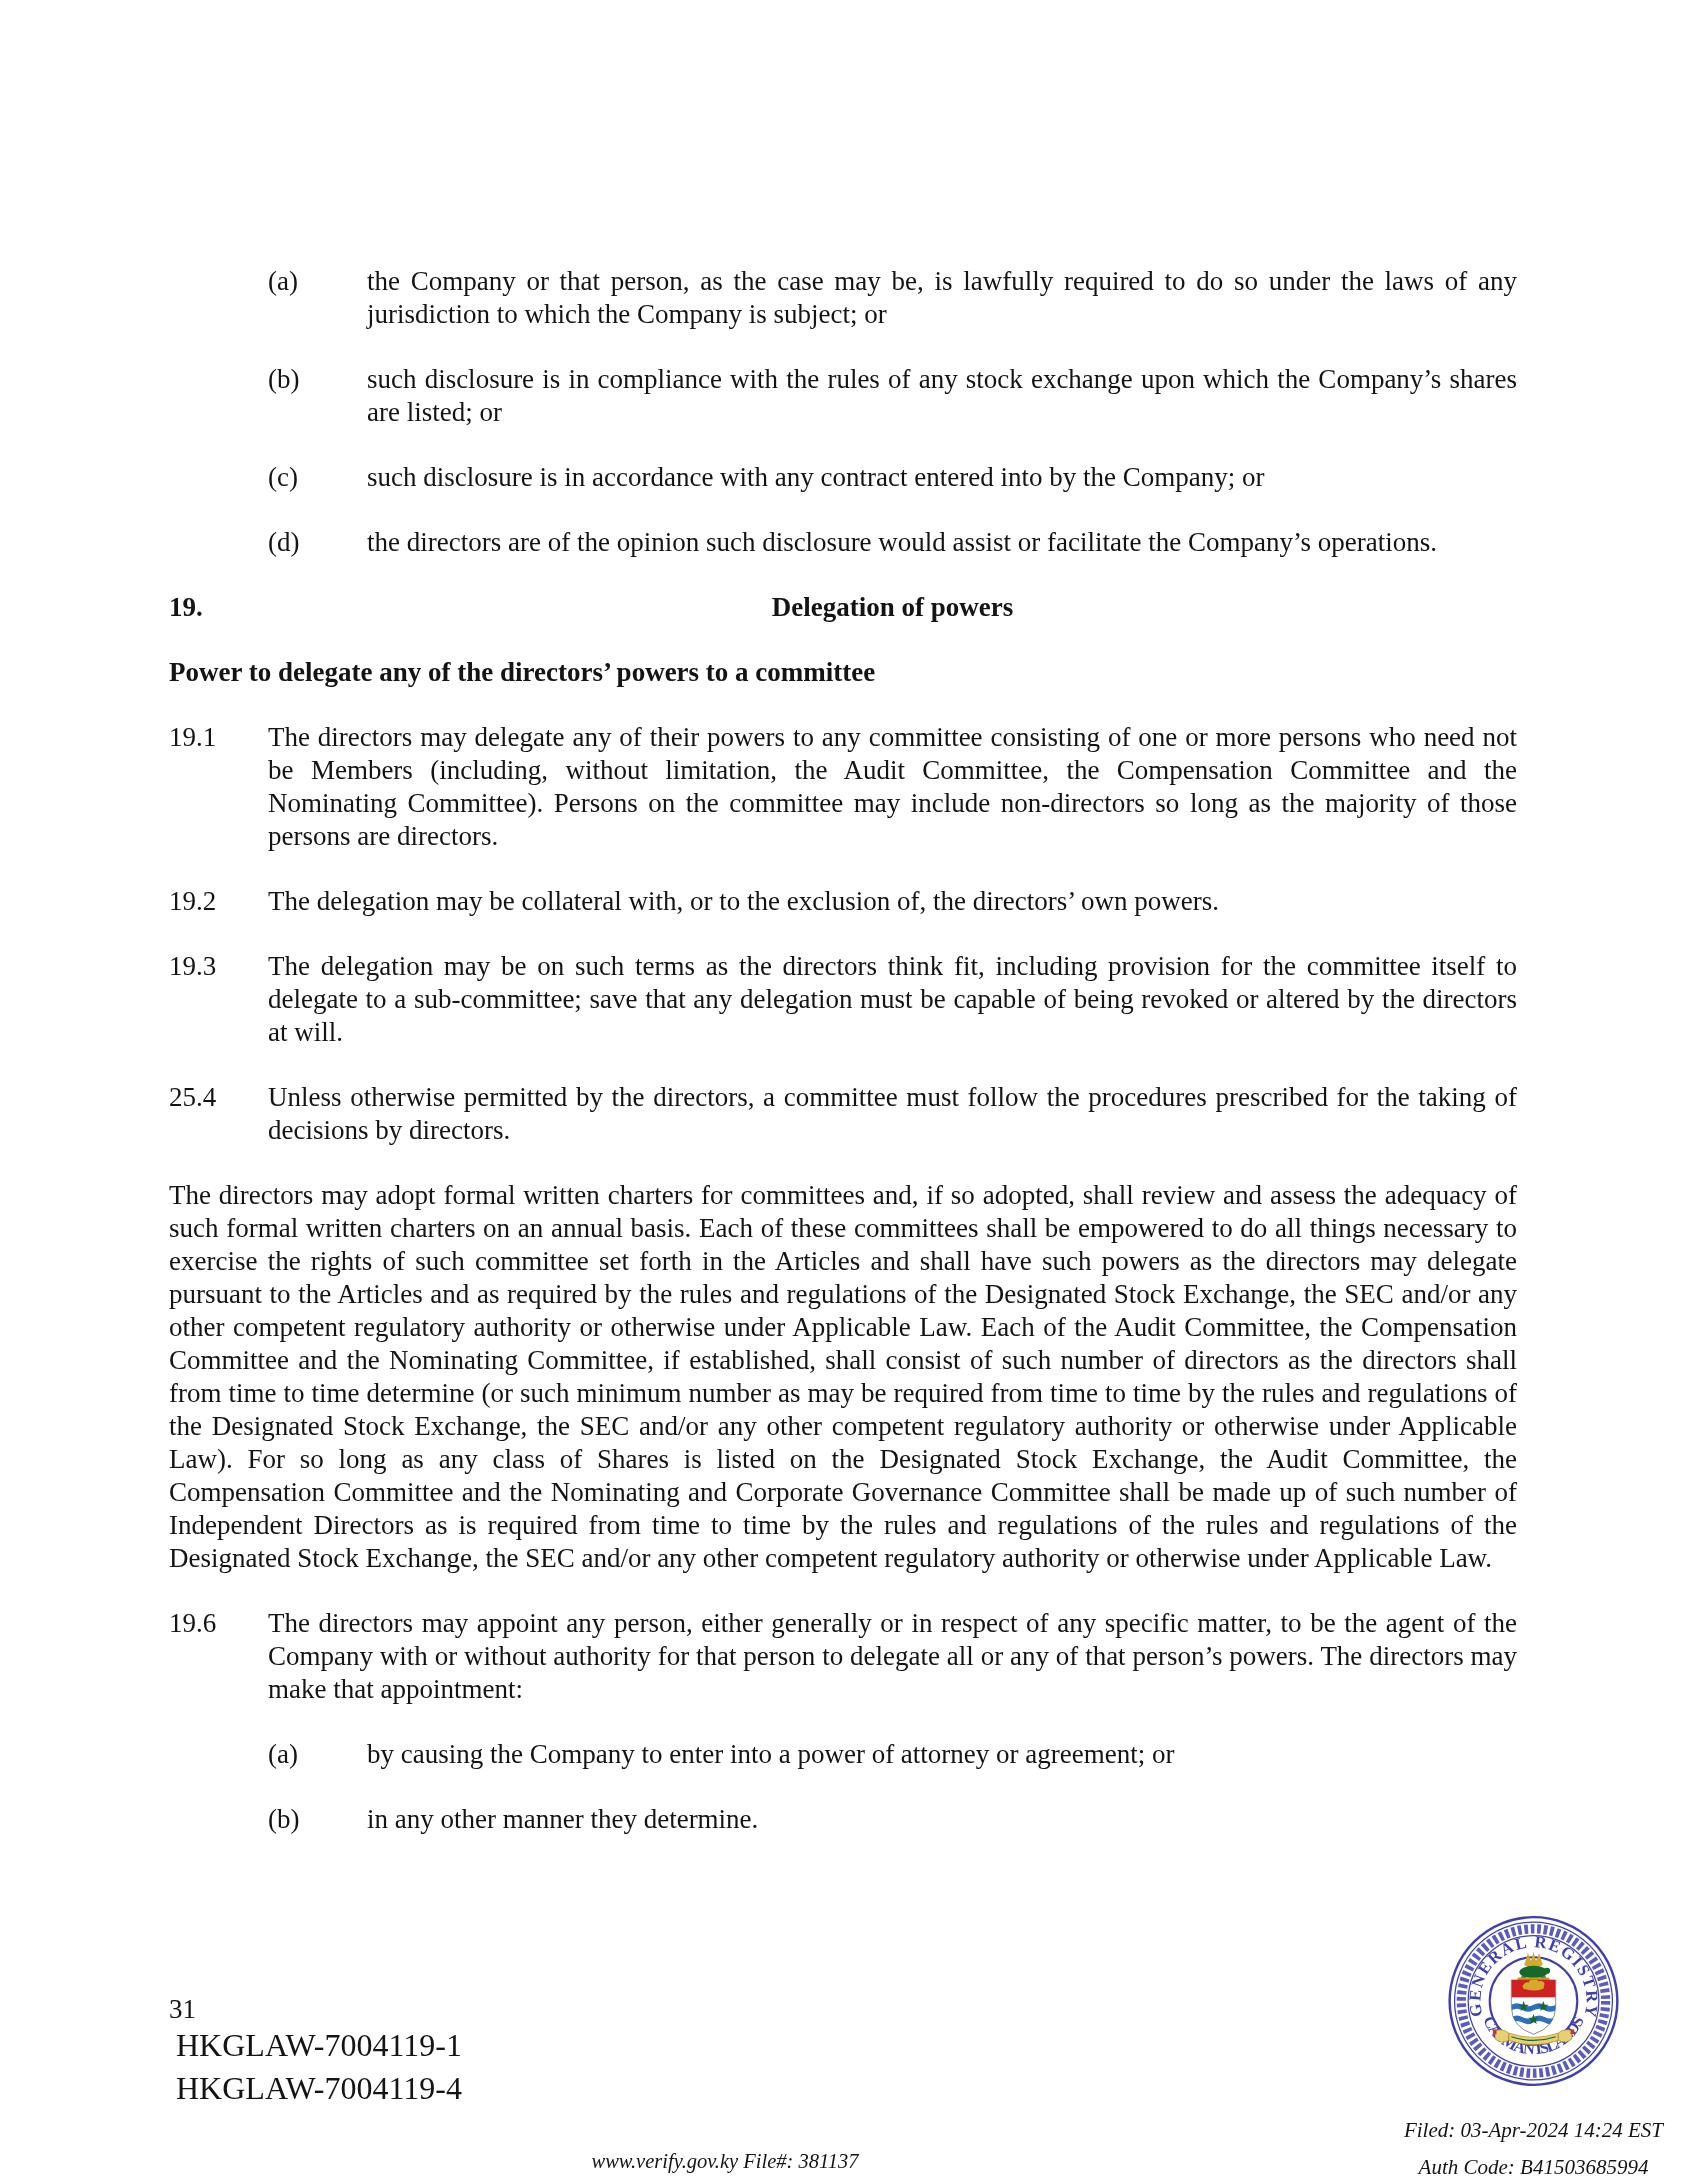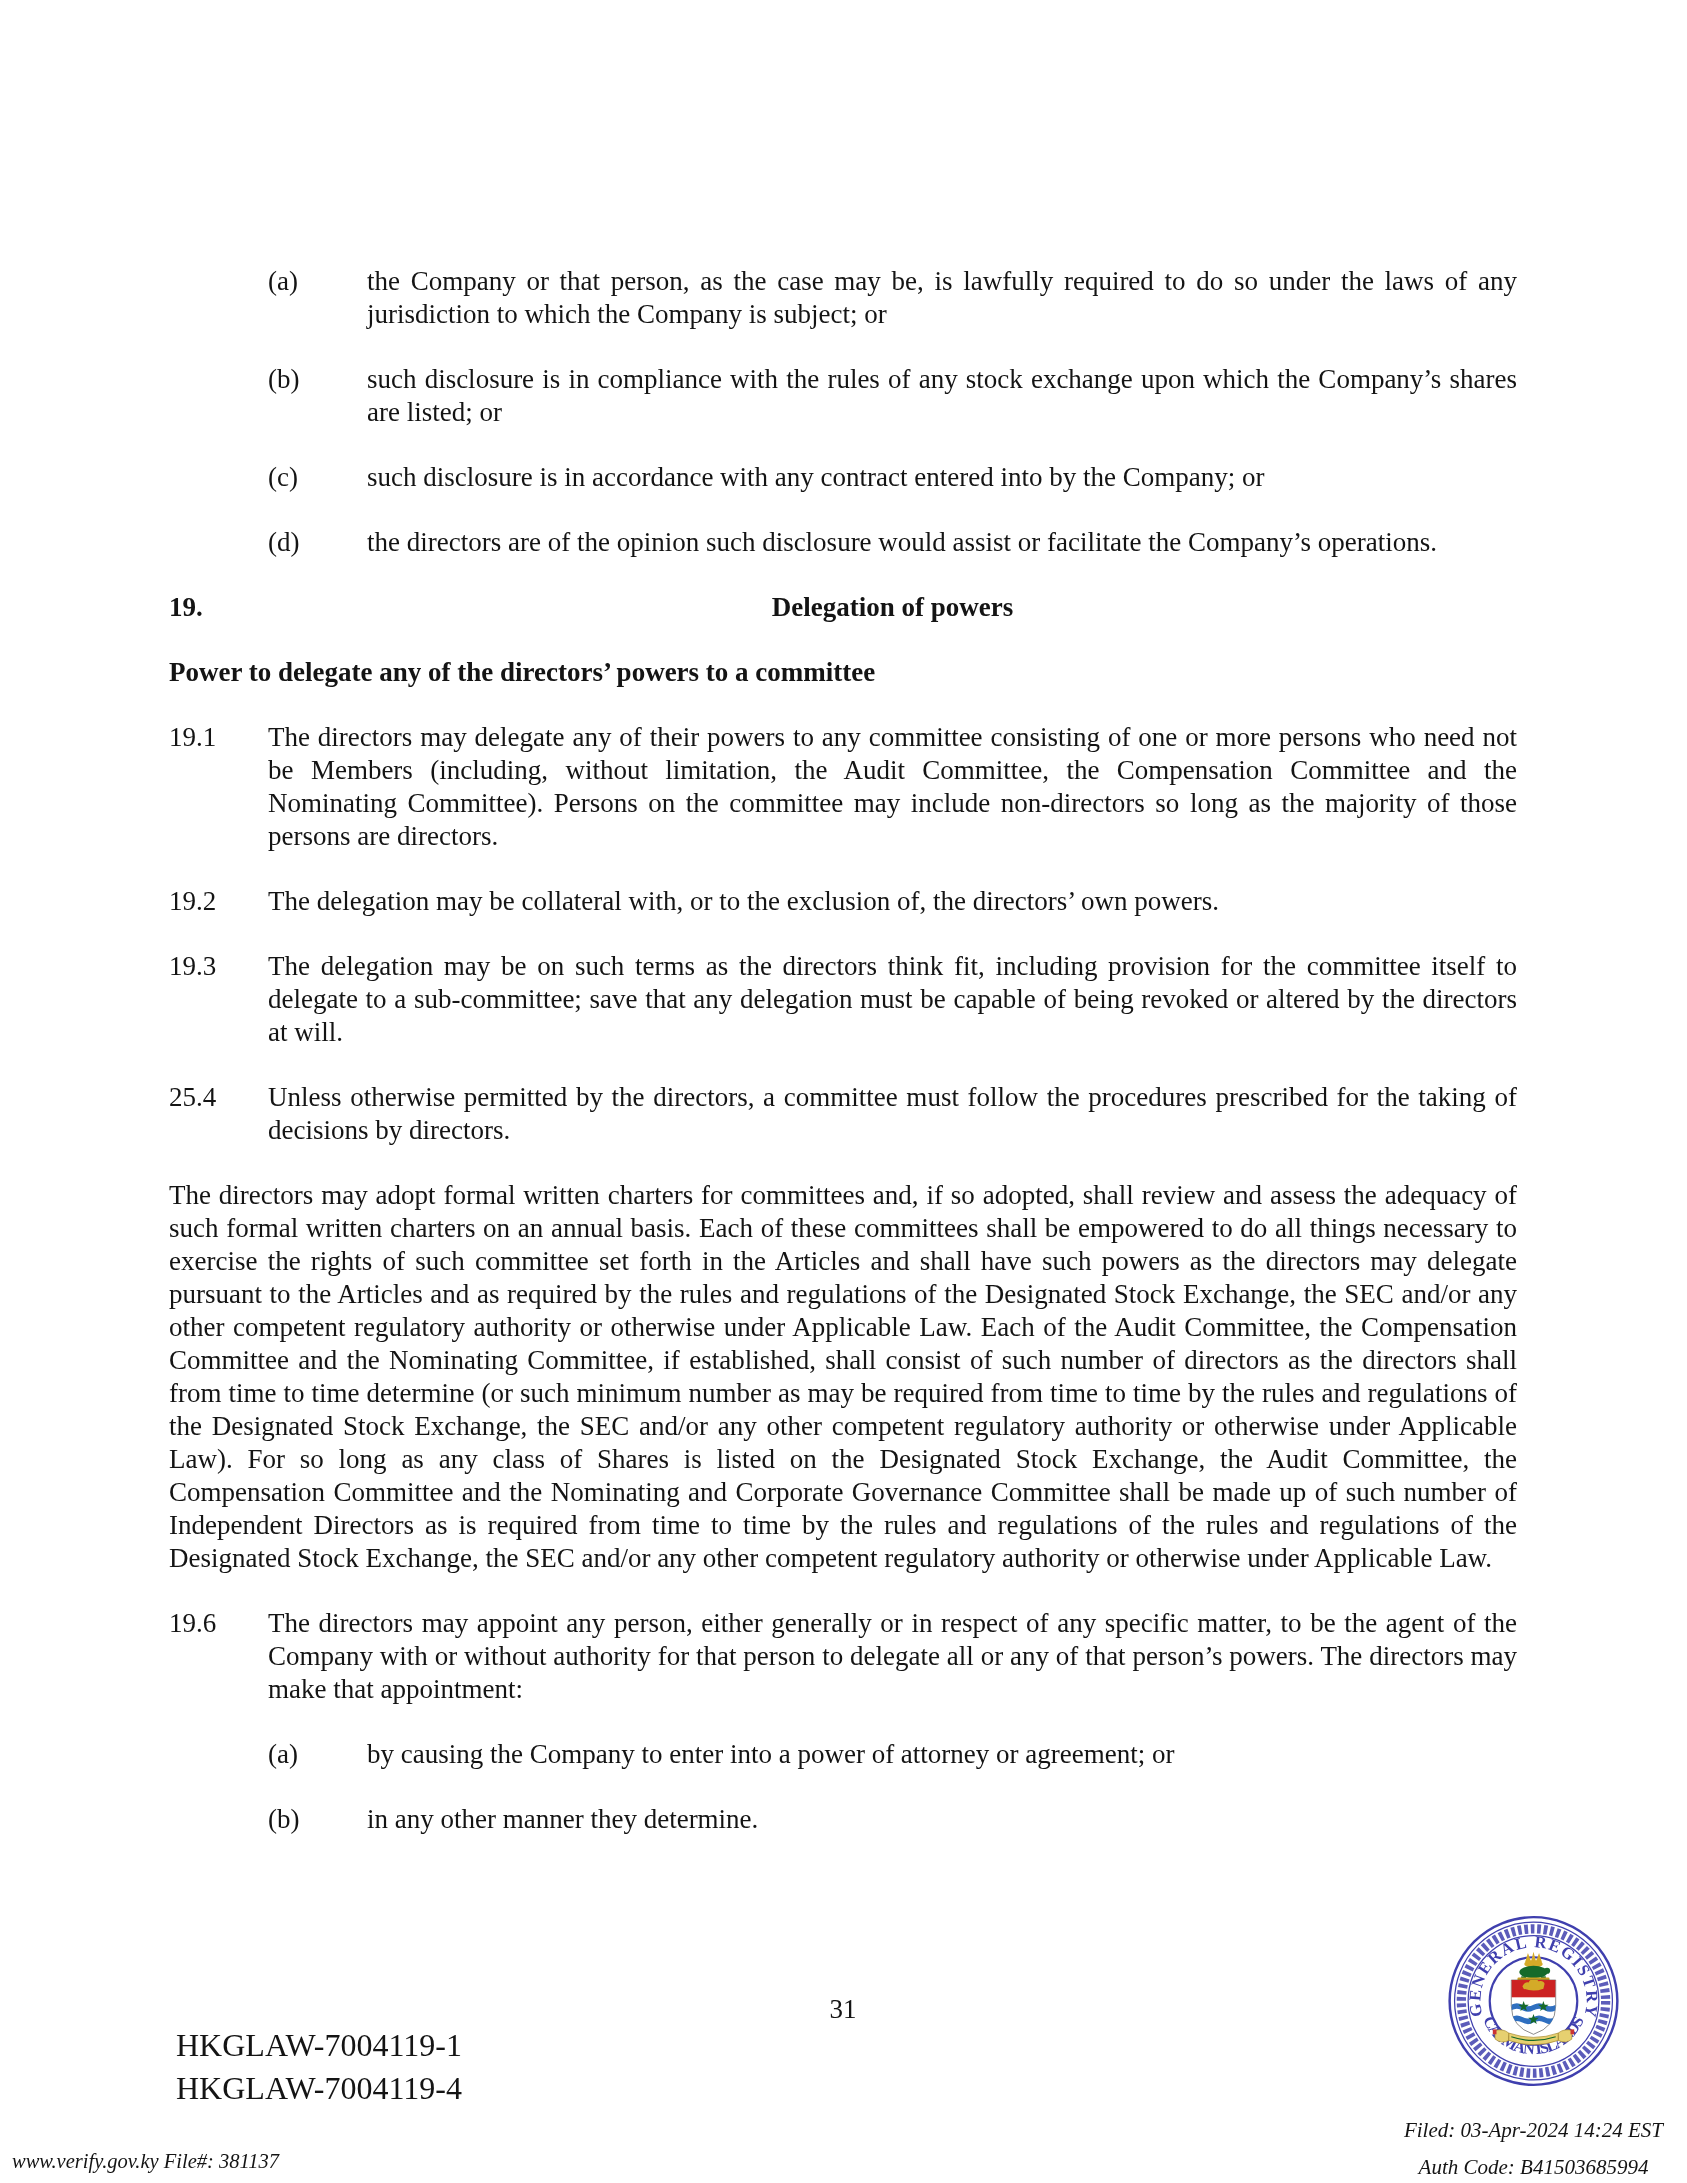--- a/index.html
+++ b/index.html
@@ -21,36 +21,36 @@
   .row{display:flex;margin:0 0 32px 0;}
   .row .num{flex:0 0 99px;}
   .row .body{flex:1;text-align:justify;}
   .row.indent{margin-left:99px;}
   .row.indent .label{flex:0 0 99px;}
   .heading{font-weight:bold;}
   .subheading{font-weight:bold;margin:4px 0 32px 0;}
   .heading .body{text-align:center;}
   .footer-pagenum{
     position:absolute;left:169px;top:1993px;width:1348px;
-    text-align:center;font-size:27px;line-height:33px;
+    text-align:left;font-size:27px;line-height:33px;
   }
   .footer-codes{
     position:absolute;left:176px;top:2024px;
     font-size:32px;line-height:43px;
   }
   .seal-wrap{
     position:absolute;left:1441px;top:1907px;width:185px;height:188px;
   }
   .footer-filed{
     position:absolute;left:1401px;top:2112px;width:265px;
     text-align:center;font-style:italic;font-size:21px;line-height:37px;
   }
   .footer-verify{
     position:absolute;left:0;top:2148px;width:1450px;
-    text-align:left;font-style:italic;font-size:20.5px;line-height:26.5px;padding-left:12px;
+    text-align:center;font-style:italic;font-size:20.5px;line-height:26.5px;
   }
 </style>
 </head>
 <body>
 
 <div class="page">
 
   <div class="content">
 
     <div class="row indent">

